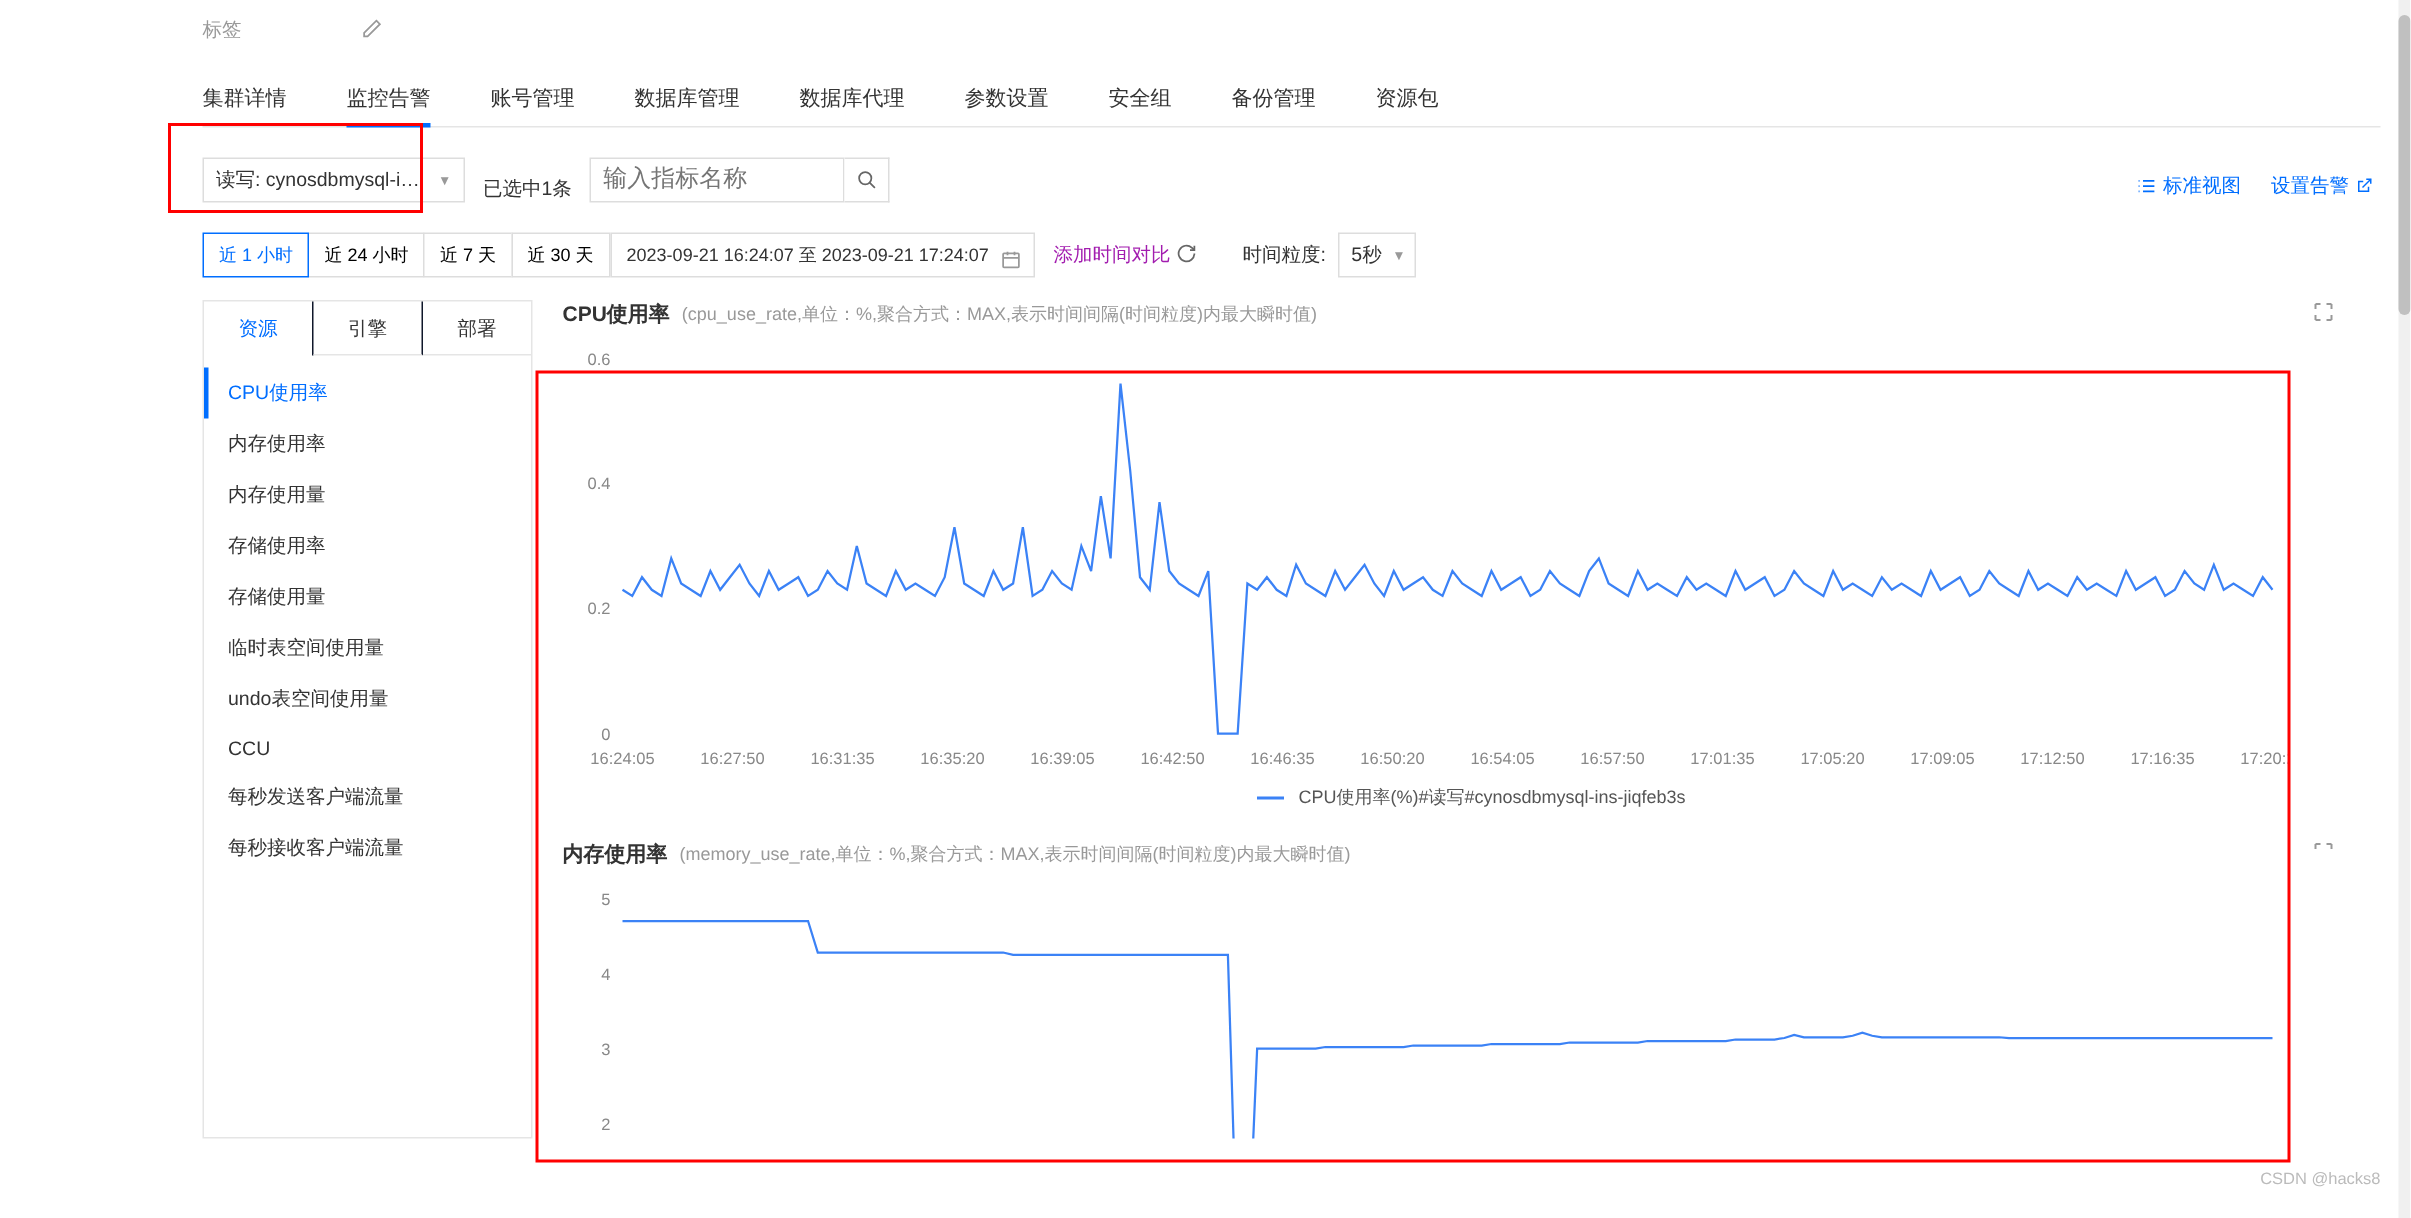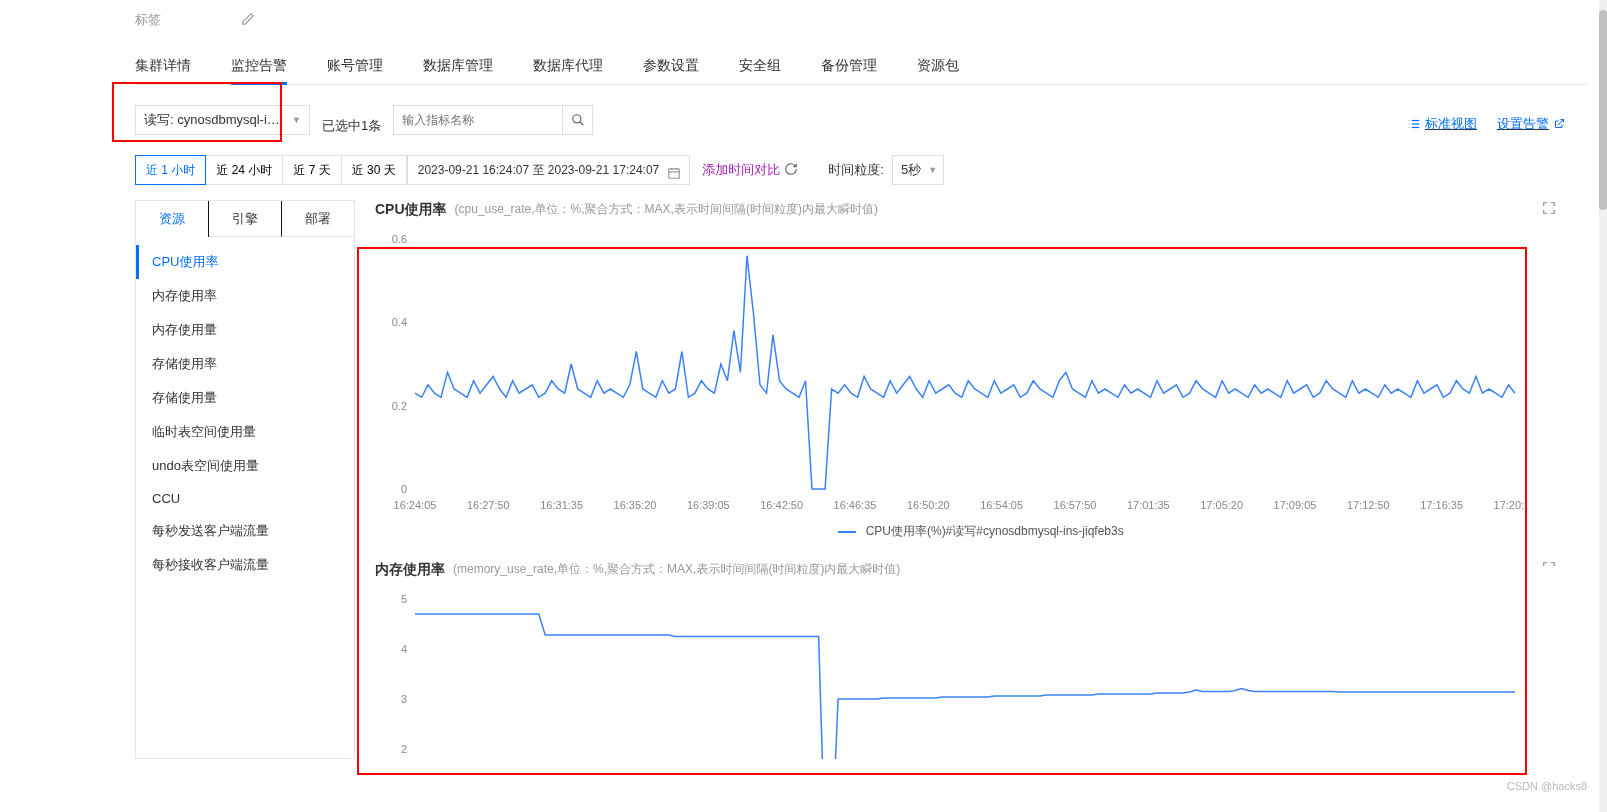--- a/index.html
+++ b/index.html
@@ -43,28 +43,28 @@
       padding: 0 25px 0 8px; position: relative; background: #fff;
       width: 175px; overflow: hidden; text-overflow: ellipsis; white-space: nowrap;
     }
     .dropdown::after {
       content: "▼"; position: absolute; right: 8px; top: 0; font-size: 9px; color: #999;
     }
     .selected-text { color: #333; margin-top: 12px; }
     .search-box { display: flex; }
     .search-input {
       border: 1px solid #ddd; height: 30px; padding: 0 8px; width: 170px;
-      font-size: 12px; outline: none;
+      font-size: 16px; outline: none;
     }
     .search-btn {
       border: 1px solid #ddd; border-left: none; height: 30px; width: 30px;
       background: #fff; cursor: pointer; display: flex; align-items: center; justify-content: center;
     }
     .right-links {
-      position: absolute; right: 42px; top: 115px; display: flex; gap: 20px; align-items: center; text-decoration: underline;
+      position: absolute; right: 25px; top: 115px; display: flex; gap: 20px; align-items: center;
     }
     .link { color: #006eff; cursor: pointer; display: flex; align-items: center; gap: 4px; }
     .time-row {
       display: flex; align-items: center; gap: 0; padding: 5px 0 15px 0; flex-wrap: wrap;
     }
     .time-btn {
       border: 1px solid #ddd; height: 30px; padding: 0 10px; background: #fff;
       cursor: pointer; font-size: 12px; margin-left: -1px;
     }
     .time-btn:first-child { margin-left: 0; }

